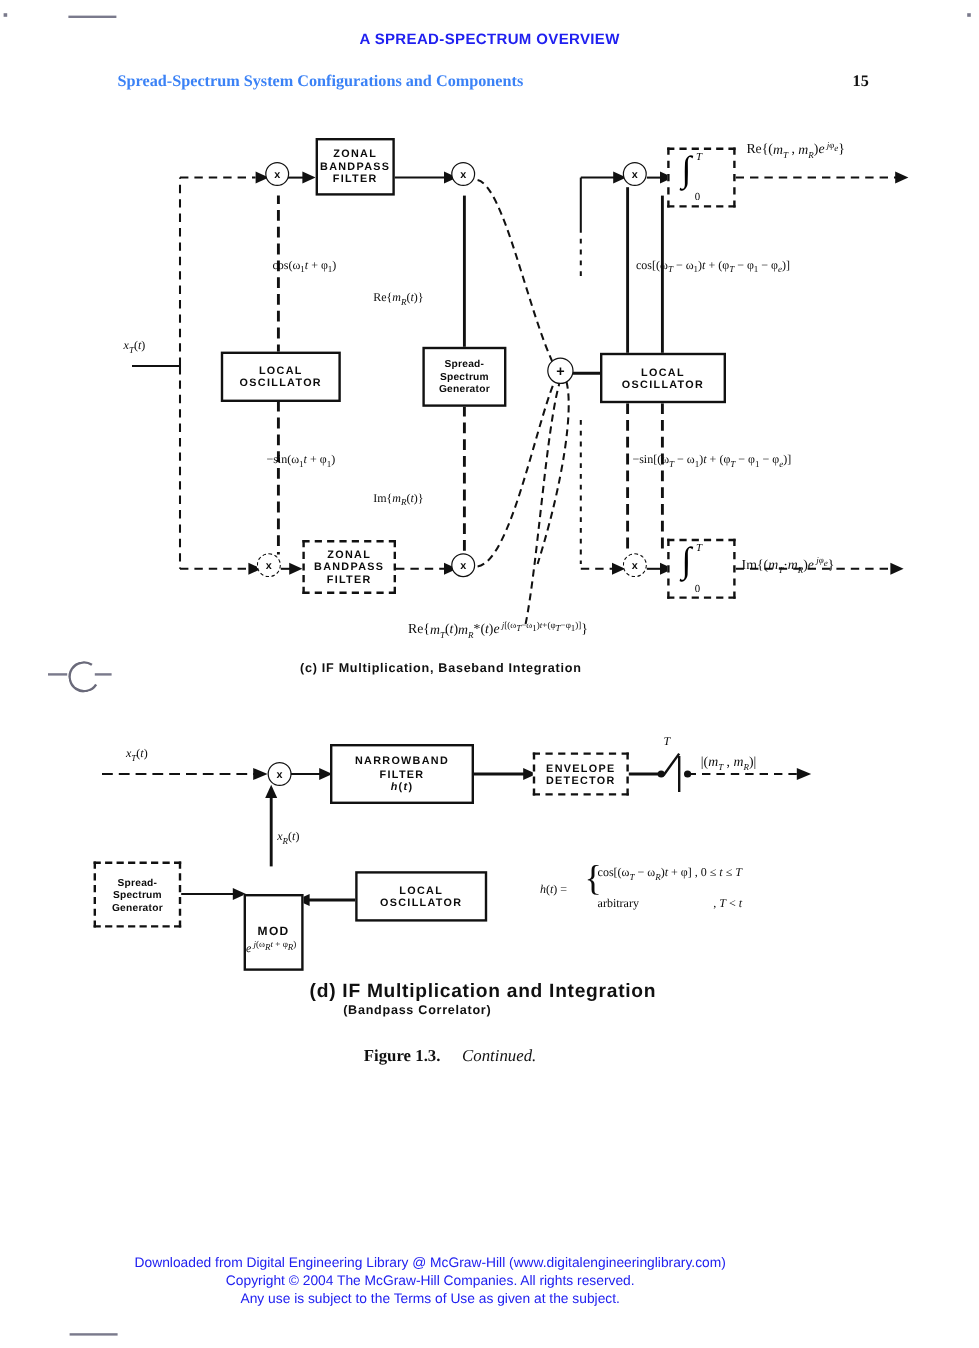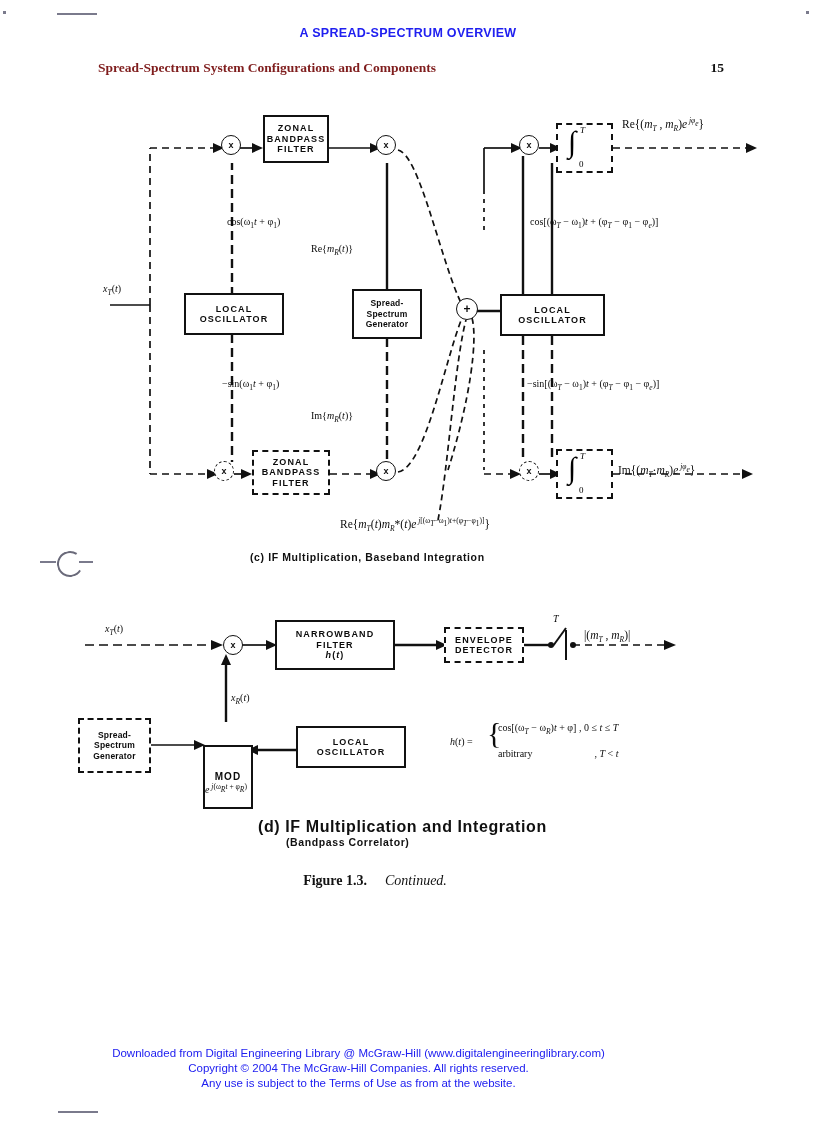--- a/index.html
+++ b/index.html
@@ -31,21 +31,21 @@
     font-weight: 600;
     letter-spacing: 0.3px;
     color: #2020f0;
   }
   .chapter-line {
     position: absolute;
     top: 60px; left: 98px;
     font-family: "Liberation Serif", serif;
     font-size: 13.5px;
     font-weight: bold;
-    color: #7f1d1d;
+    color: #3b82f6;
   }
   .folio {
     position: absolute;
     top: 60px; right: 92px;
     font-family: "Liberation Serif", serif;
     font-size: 13.5px;
     font-weight: bold;
     color: #111;
   }
   .footer {
@@ -376,13 +376,13 @@
 
 <div class="fig-caption" style="left:258px; top:818px; font-size:16px;">(d) IF Multiplication and Integration</div>
 <div class="fig-caption" style="left:286px; top:836px; font-size:10.5px;">(Bandpass Correlator)</div>
 
 <div class="fig-number" style="top:873px;">
   <b>Figure 1.3.</b><i>Continued.</i>
 </div>
 
 <div class="footer" style="top:1046px;">Downloaded from Digital Engineering Library @ McGraw-Hill (www.digitalengineeringlibrary.com)</div>
 <div class="footer" style="top:1061px;">Copyright © 2004 The McGraw-Hill Companies. All rights reserved.</div>
-<div class="footer" style="top:1076px;">Any use is subject to the Terms of Use as from at the website.</div>
+<div class="footer" style="top:1076px;">Any use is subject to the Terms of Use as given at the subject.</div>
 
 </body></html>

